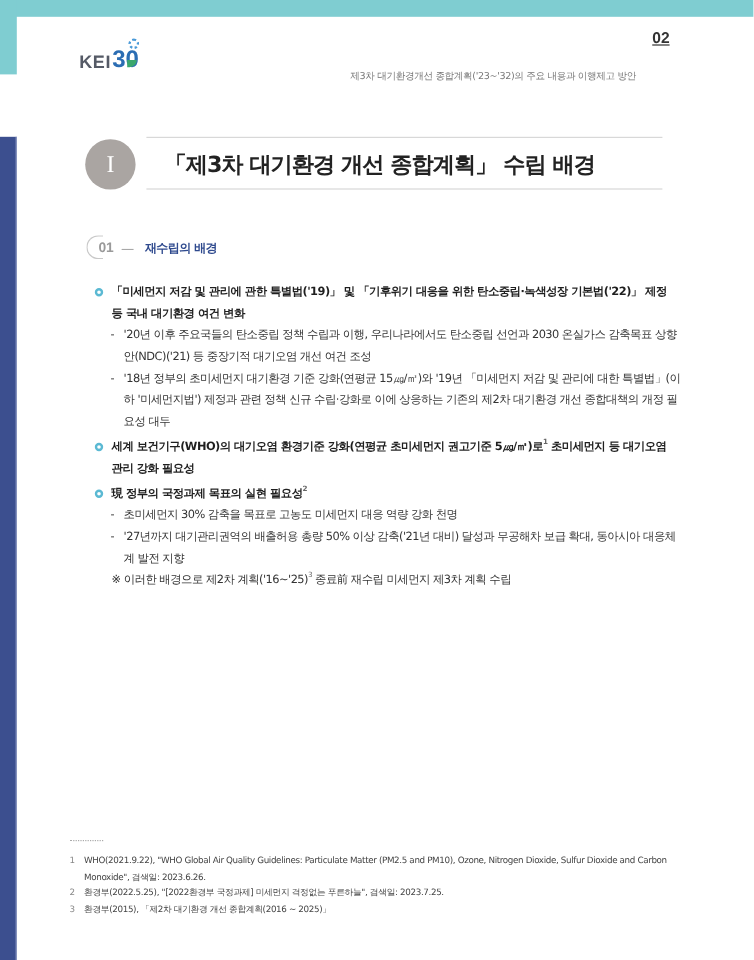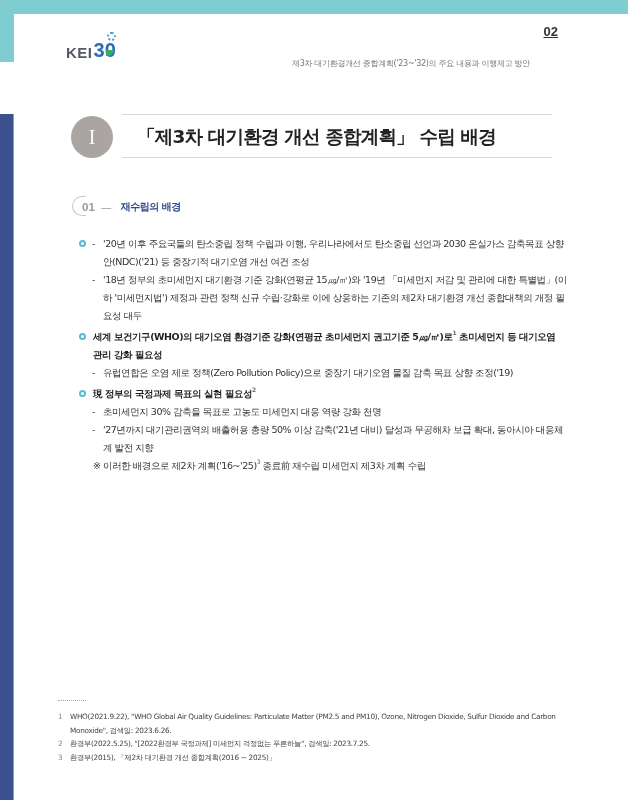--- a/index.html
+++ b/index.html
@@ -71,37 +71,37 @@
 <div class="section-head">
   <span class="section-arc"></span>
   <span class="section-num">01</span>
   <span class="section-arrow">—</span>
   <span class="section-title">재수립의 배경</span>
 </div>
 
 <div class="content">
   <div class="bullet">
     <span class="dot"></span>
+    <span>「미세먼지 저감 및 관리에 관한 특별법('19)」 및 「기후위기 대응을 위한 탄소중립·녹색성장 기본법('22)」 제정 등 국내 대기환경 여건 변화</span>
   </div>
   <div class="dash">
     <span class="d">-</span>
     <span>'20년 이후 주요국들의 탄소중립 정책 수립과 이행, 우리나라에서도 탄소중립 선언과 2030 온실가스 감축목표 상향안(NDC)('21) 등 중장기적 대기오염 개선 여건 조성</span>
   </div>
   <div class="dash">
     <span class="d">-</span>
     <span>'18년 정부의 초미세먼지 대기환경 기준 강화(연평균 15㎍/㎥)와 '19년 「미세먼지 저감 및 관리에 대한 특별법」(이하 '미세먼지법') 제정과 관련 정책 신규 수립·강화로 이에 상응하는 기존의 제2차 대기환경 개선 종합대책의 개정 필요성 대두</span>
   </div>
 
   <div class="bullet">
     <span class="dot"></span>
     <span>세계 보건기구(WHO)의 대기오염 환경기준 강화(연평균 초미세먼지 권고기준 5㎍/㎥)로</span><sup>1</sup><span> 초미세먼지 등 대기오염 관리 강화 필요성</span>
   </div>
   <div class="dash">
     <span class="d">-</span>
-    <span>유럽연합은 오염 제로 정책(Zero Pollution Policy)으로 중장기 대기오염 물질 감축 목표 상향 조정('19)</span>
   </div>
 
   <div class="bullet">
     <span class="dot"></span>
     <span>現 정부의 국정과제 목표의 실현 필요성</span><sup>2</sup>
   </div>
   <div class="dash">
     <span class="d">-</span>
     <span>초미세먼지 30% 감축을 목표로 고농도 미세먼지 대응 역량 강화 천명</span>
   </div>

